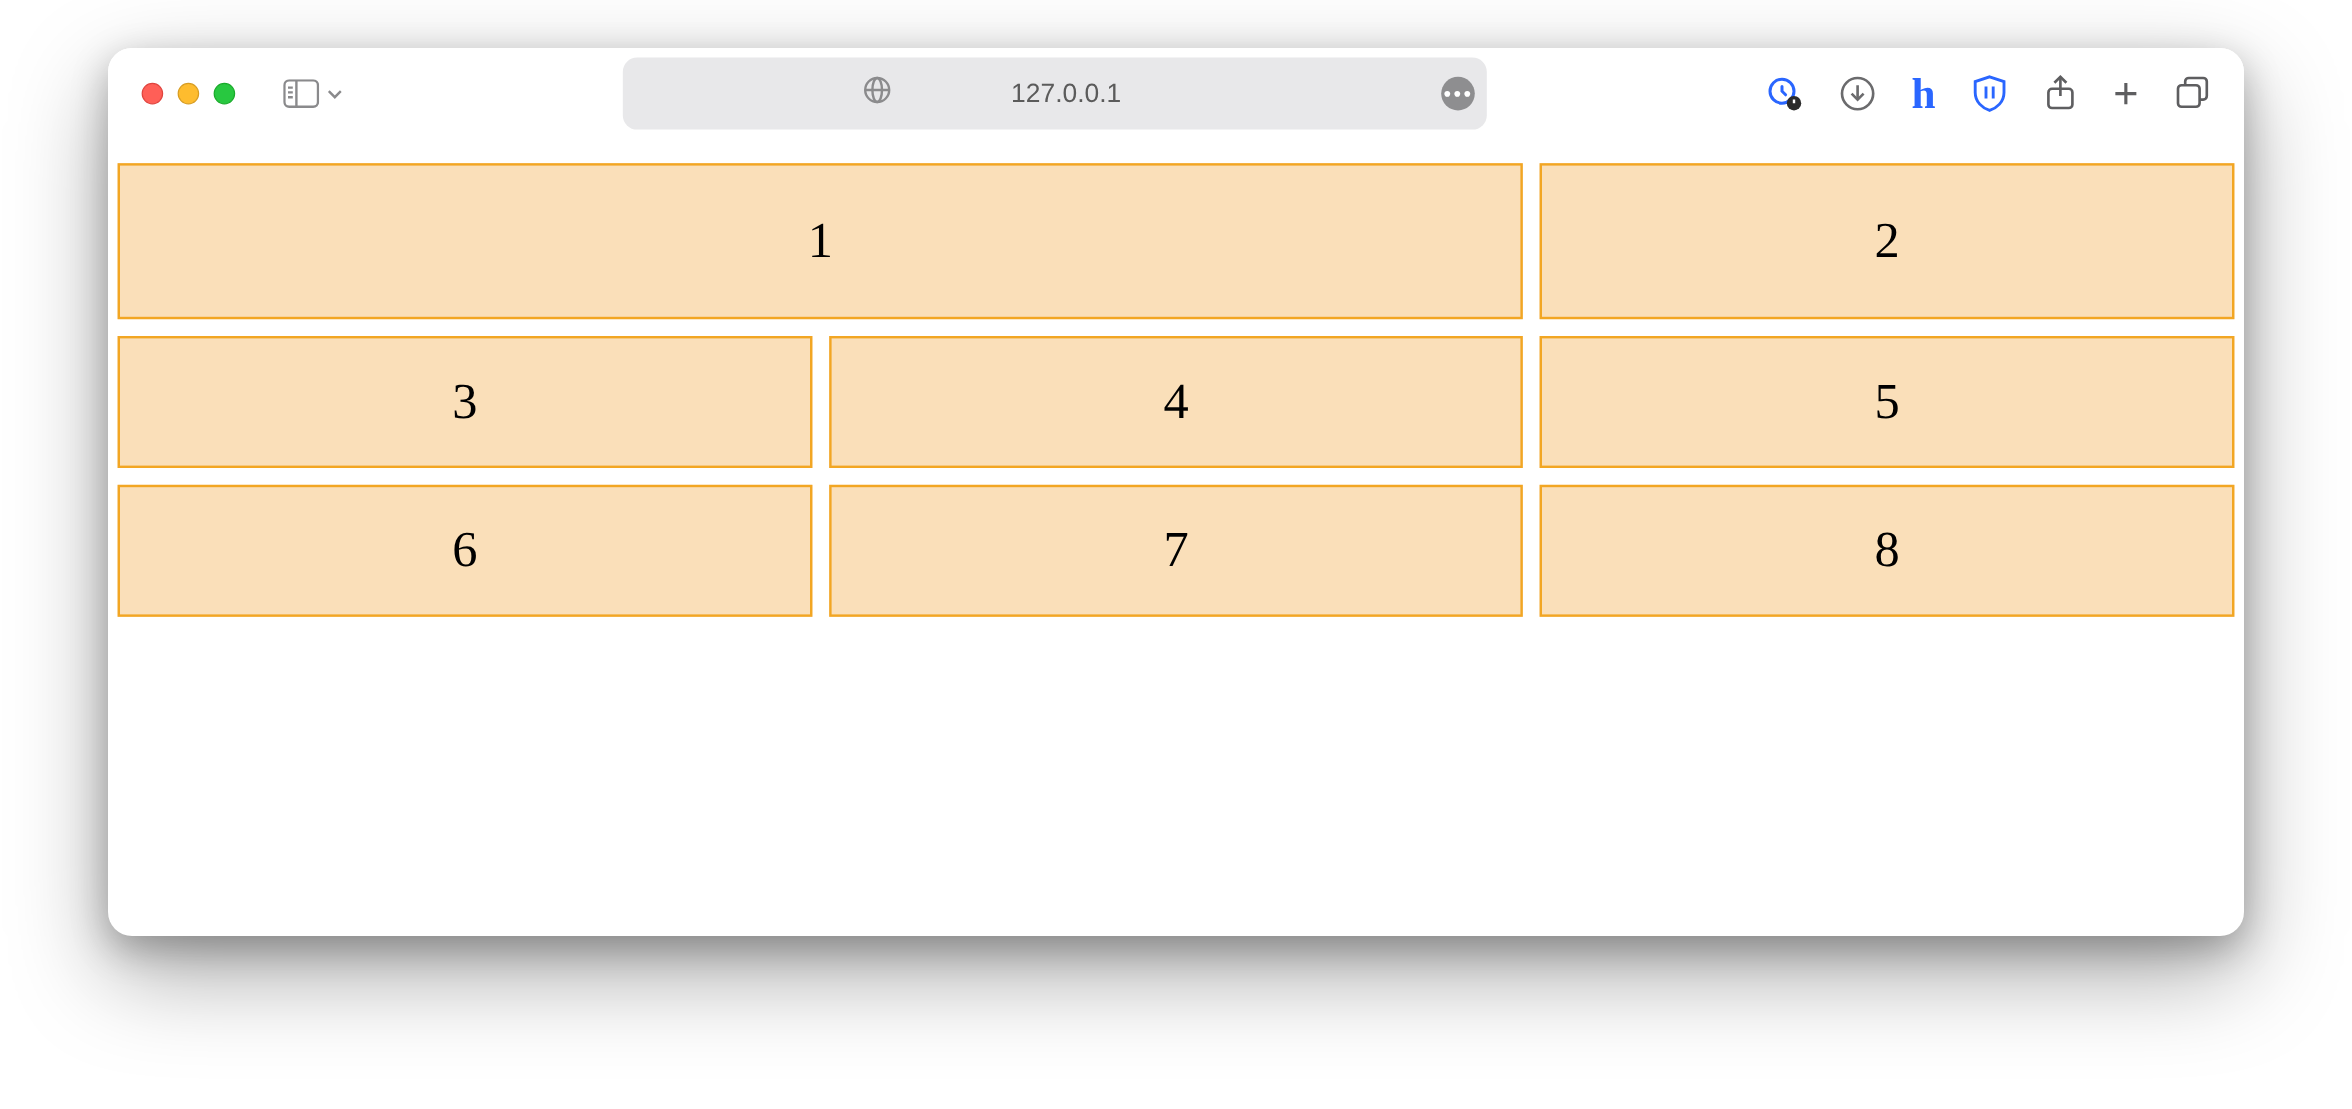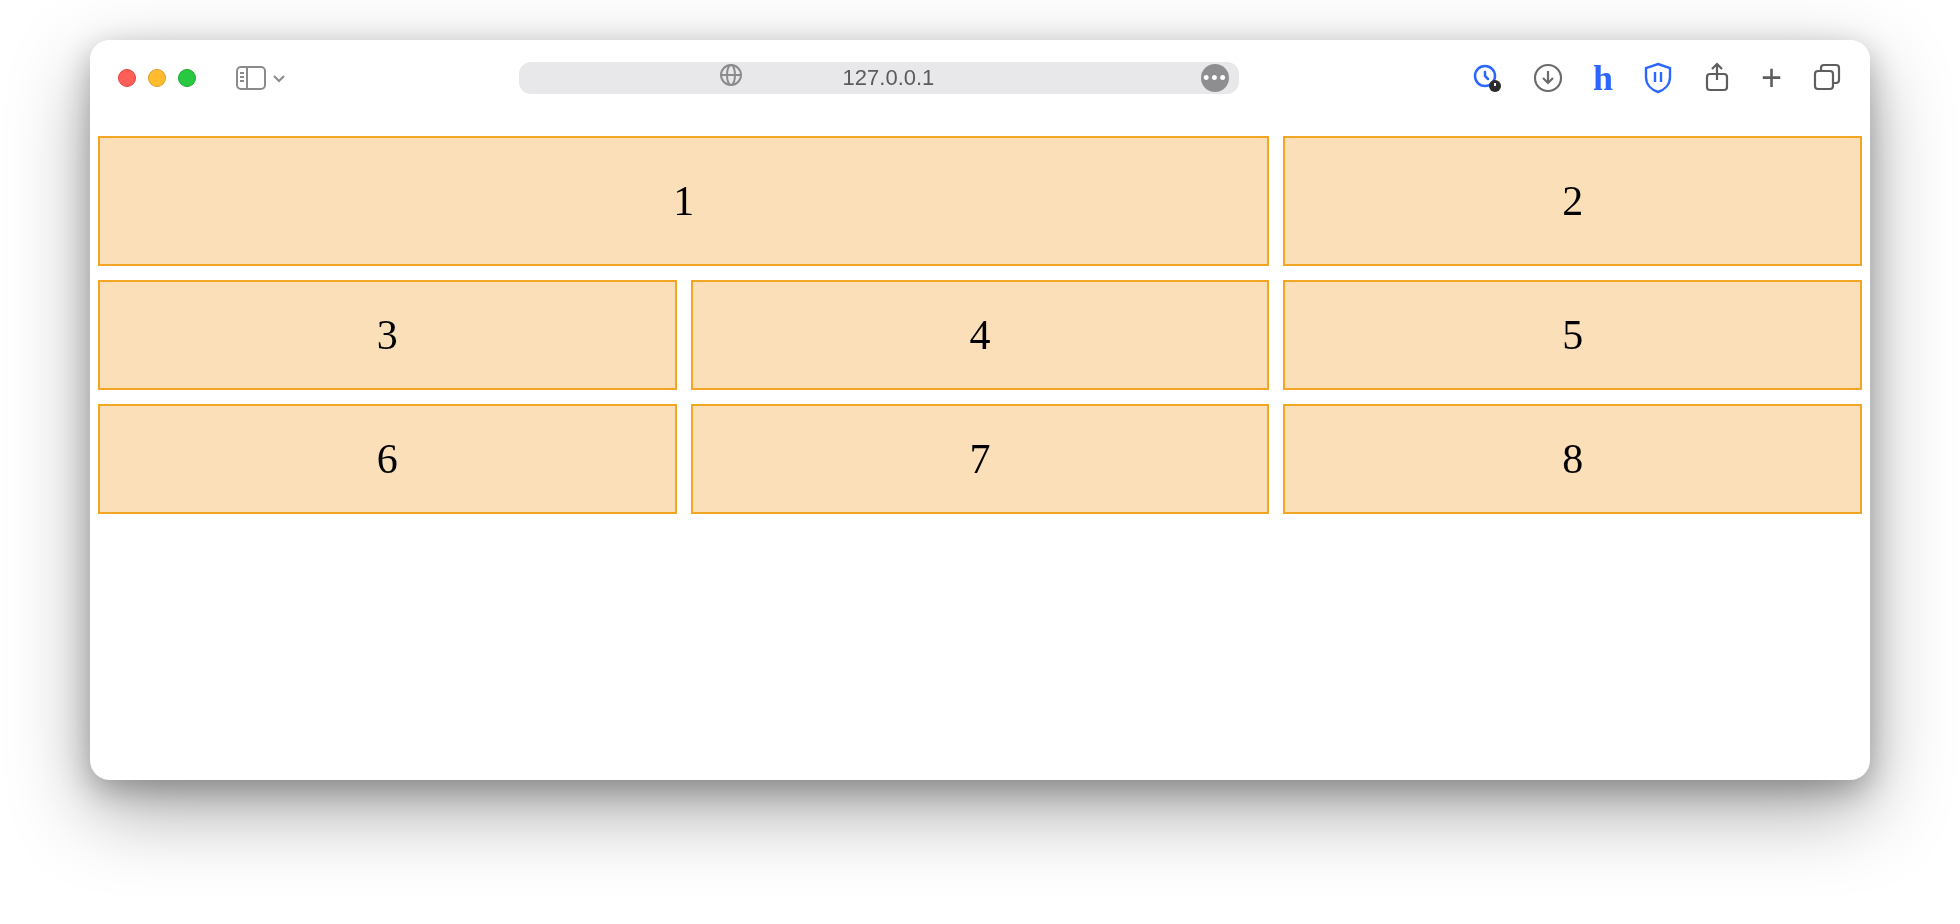--- a/index.html
+++ b/index.html
@@ -32,21 +32,21 @@
   .tl-yellow { background: #febc2e; border: 1px solid #d89d22; }
   .tl-green  { background: #28c840; border: 1px solid #1aab2b; }
 
   .sidebar-btn { margin-left: 24px; display: flex; align-items: center; gap: 4px; color: #7a7a7a; }
   .sidebar-btn svg { display:block; }
   .chev { color:#7a7a7a; }
 
   .addr-area { flex: 1; display: flex; justify-content: center; }
   .addrbar {
     width: 720px;
-    height: 32px;
+    height: 60px;
     background: #e8e8ea;
     border-radius: 12px;
     display: flex;
     align-items: center;
     justify-content: center;
     position: relative;
     color: #5b5b5b;
     font-size: 22px;
     text-align: center;
   }

